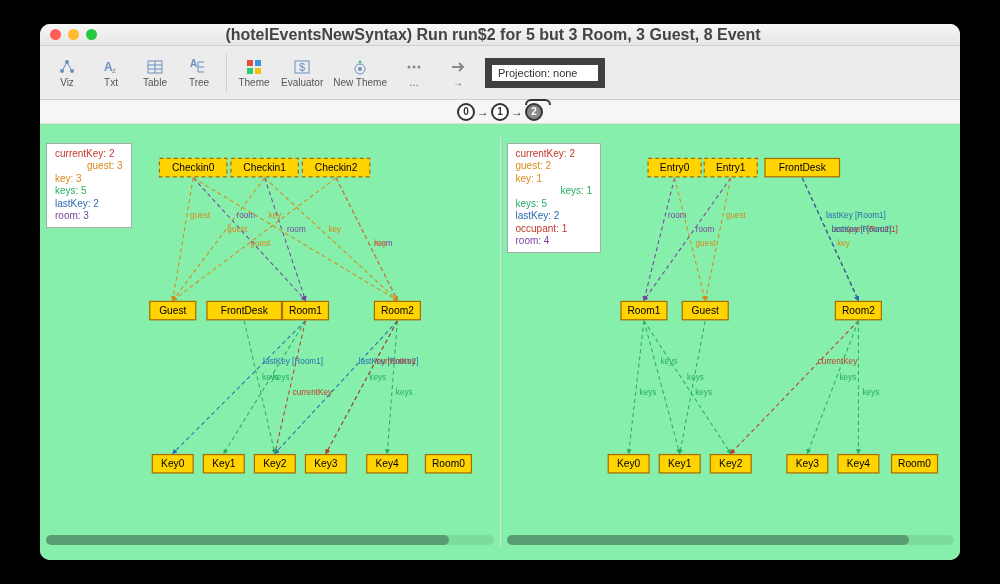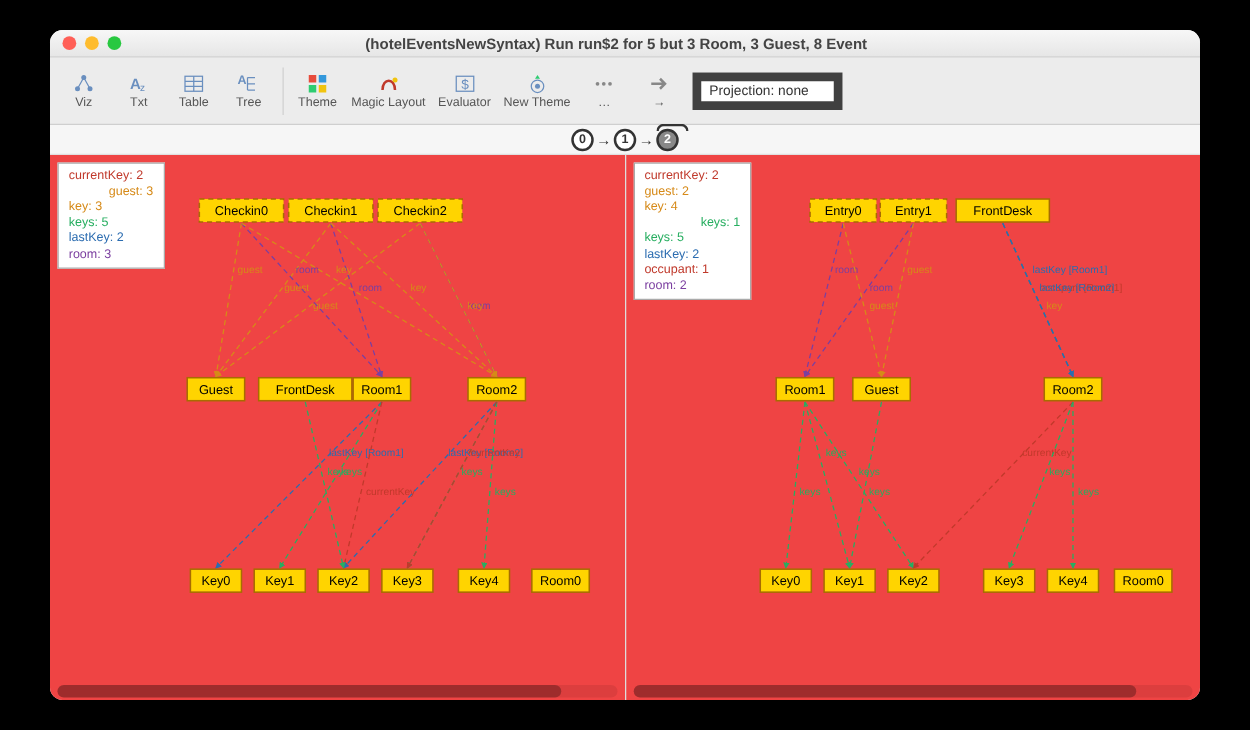--- a/index.html
+++ b/index.html
@@ -33,21 +33,21 @@
     border-bottom:1px solid #d0d0d0;
     position:relative;
   }
   .traffic { display:flex; gap:7px; }
   .dot { width:11px; height:11px; border-radius:50%; }
   .dot.red { background:#ff5f57; }
   .dot.yellow { background:#febc2e; }
   .dot.green { background:#28c840; }
   .title {
     position:absolute; left:0; right:14px; text-align:center;
-    font-size:12px; font-weight:600; color:#444;
+    font-size:16px; font-weight:600; color:#444;
     pointer-events:none;
   }
   .toolbar {
     height:54px;
     background:#ececec;
     border-bottom:1px solid #cfcfcf;
     display:flex;
     align-items:center;
     padding:0 6px;
     gap:2px;
@@ -88,22 +88,23 @@
   }
   .step.sel { background:#888; color:#fff; }
   .step.sel::before {
     content:""; position:absolute; left:-2px; top:-6px; width:22px; height:4px;
     border:2px solid #333; border-bottom:none; border-radius:8px 8px 0 0;
   }
   .arrow { font-size:12px; font-weight:bold; }
   .panes {
     flex:1;
     display:flex;
-    background:#ef4444;
+    background:#86efac;
     overflow:hidden;
+    align-items:center;
   }
   .pane {
     flex:1;
     position:relative;
     border-right:1px solid #ddd;
     overflow:hidden;
   }
   .pane:last-child { border-right:none; }
   .pane svg { width:100%; height:100%; }
   .legend {
@@ -193,29 +194,20 @@
       <div class="tbtn">
         <div class="ic">
           <svg width="18" height="18">
             <rect x="2" y="2" width="6" height="6" fill="#e74c3c"></rect>
             <rect x="10" y="2" width="6" height="6" fill="#3498db"></rect>
             <rect x="2" y="10" width="6" height="6" fill="#2ecc71"></rect>
             <rect x="10" y="10" width="6" height="6" fill="#f1c40f"></rect>
           </svg>
         </div>
         <div>Theme</div>
-      </div>
-      <div class="tbtn">
-        <div class="ic">
-          <svg width="18" height="18">
-            <path d="M4 14 C4 4 14 4 14 14" fill="none" stroke="#c0392b" stroke-width="2"></path>
-            <circle cx="14" cy="6" r="2" fill="#f1c40f"></circle>
-          </svg>
-        </div>
-        <div>Magic Layout</div>
       </div>
       <div class="tbtn">
         <div class="ic">
           <svg width="18" height="18">
             <rect x="2" y="3" width="14" height="12" fill="none" stroke="#6a8fbf"></rect>
             <text x="9" y="13" font-size="11" fill="#6a8fbf" text-anchor="middle">$</text>
           </svg>
         </div>
         <div>Evaluator</div>
       </div>
@@ -354,26 +346,26 @@
           <text x="400" y="321" class="nlabel">Room0</text>
         </svg>
       <div class="scroll">
           <div class="thumb"></div>
         </div>
     </div>
     <div class="pane">
       <div class="legend" id="legend-right">
           <div style="color: rgb(192, 57, 43);">currentKey: 2</div>
           <div style="color: rgb(214, 138, 24);">guest: 2</div>
-          <div style="color: rgb(214, 138, 24);">key: 4</div>
+          <div style="color: rgb(214, 138, 24);">key: 1</div>
           <div style="color: rgb(39, 174, 96); padding-left: 45px;">keys: 1</div>
           <div style="color: rgb(39, 174, 96);">keys: 5</div>
           <div style="color: rgb(43, 108, 176);">lastKey: 2</div>
           <div style="color: rgb(192, 57, 43);">occupant: 1</div>
-          <div style="color: rgb(123, 63, 160);">room: 2</div>
+          <div style="color: rgb(123, 63, 160);">room: 4</div>
         </div>
       <svg id="svg-right" viewBox="0 0 450 400">
           <defs>
             <marker id="arr-currentKey-svg-right" viewBox="0 0 6 6" refX="5" refY="3" markerWidth="5" markerHeight="5" orient="auto">
               <path d="M0 0 L6 3 L0 6 z" fill="#c0392b"></path>
             </marker>
             <marker id="arr-guest-svg-right" viewBox="0 0 6 6" refX="5" refY="3" markerWidth="5" markerHeight="5" orient="auto">
               <path d="M0 0 L6 3 L0 6 z" fill="#d68a18"></path>
             </marker>
             <marker id="arr-key-svg-right" viewBox="0 0 6 6" refX="5" refY="3" markerWidth="5" markerHeight="5" orient="auto">

